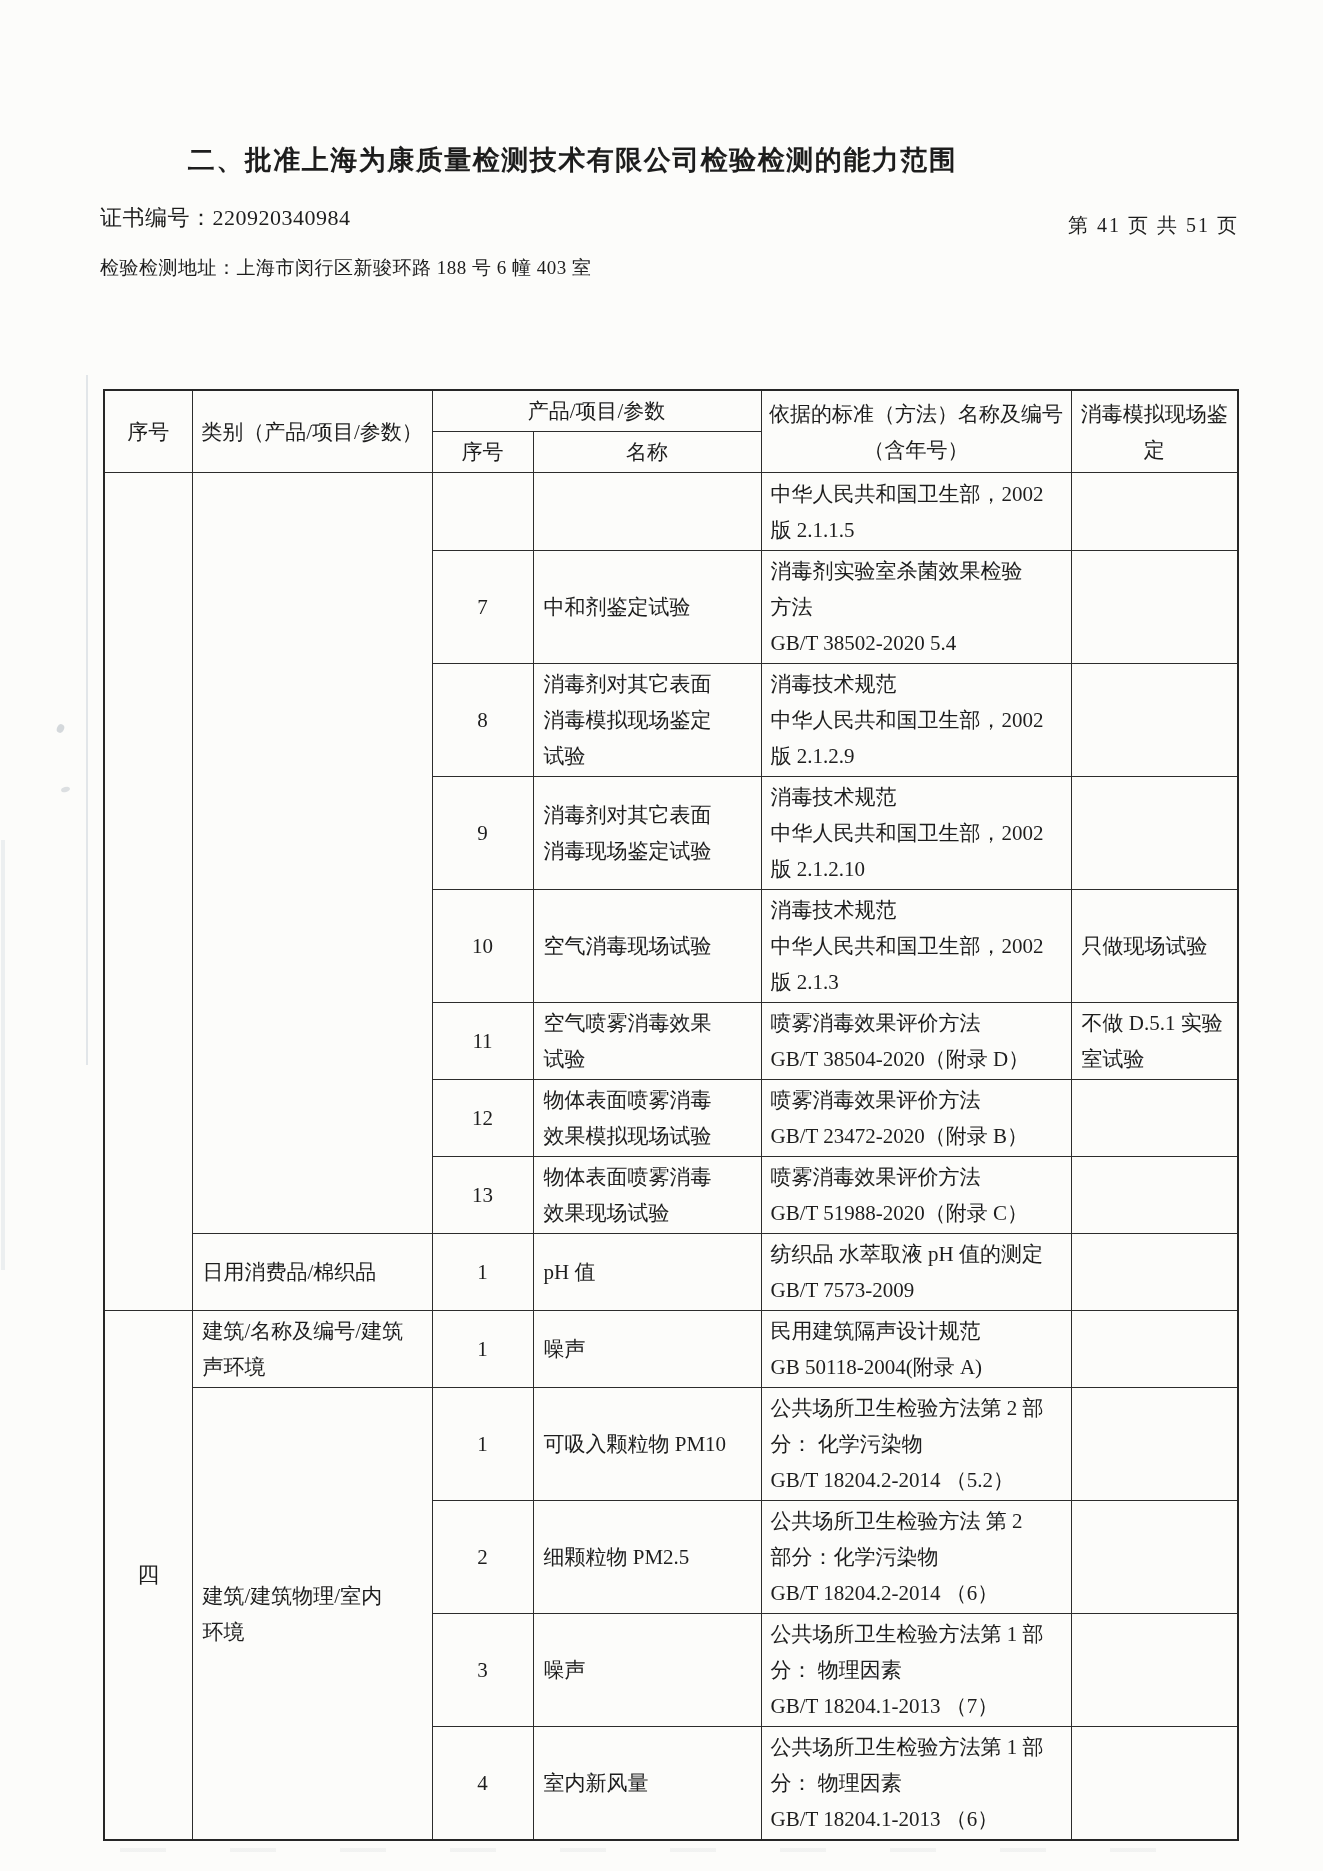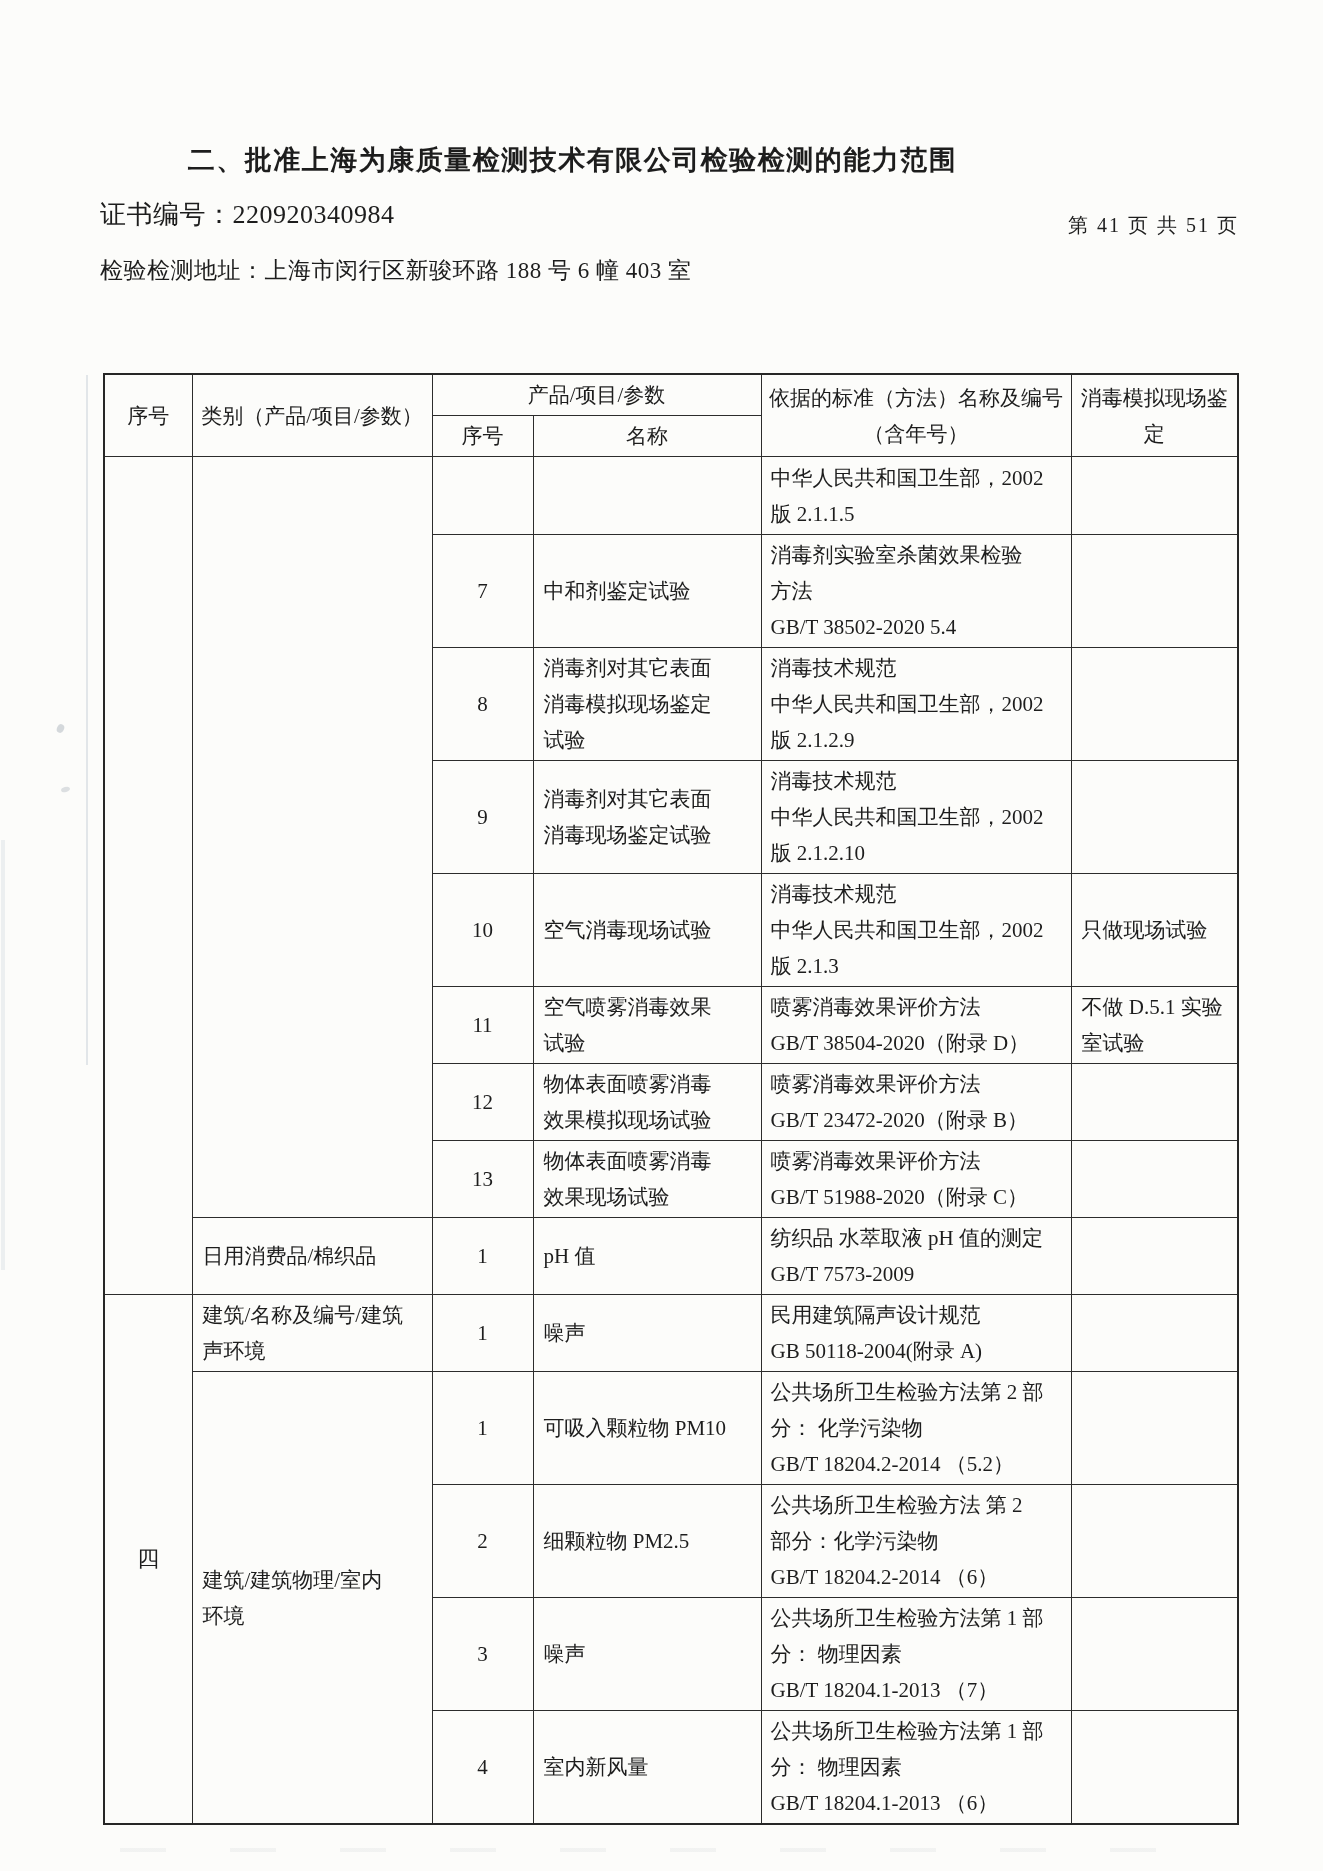--- a/index.html
+++ b/index.html
@@ -12,33 +12,33 @@
     color:#1d1d1d;
     overflow:hidden;
   }
   .doc-title {
     position:absolute; top:142px; left:0; width:1145px;
     text-align:center;
     font-size:27px; font-weight:600; letter-spacing:1.5px;
     white-space:nowrap;
   }
   .cert-line {
-    position:absolute; top:197px; left:100px;
-    font-size:26px; letter-spacing:0.5px;
+    position:absolute; top:203px; left:100px;
+    font-size:22px; letter-spacing:0.5px;
   }
   .page-indicator {
     position:absolute; top:212px; right:84px;
     font-size:20px; letter-spacing:2px;
   }
   .address-line {
     position:absolute; top:255px; left:100px;
-    font-size:23px; letter-spacing:0.5px;
+    font-size:19px; letter-spacing:0.5px;
   }
   table.cap-table {
-    position:absolute; top:373px; left:103px;
+    position:absolute; top:389px; left:103px;
     width:1134px;
     border-collapse:collapse; table-layout:fixed;
     border:2.3px solid #262626;
   }
   .cap-table td {
     border:1.6px solid #2c2c2c;
     font-size:21px; line-height:36px;
     padding:2px 10px;
     vertical-align:middle;
     overflow:hidden;

